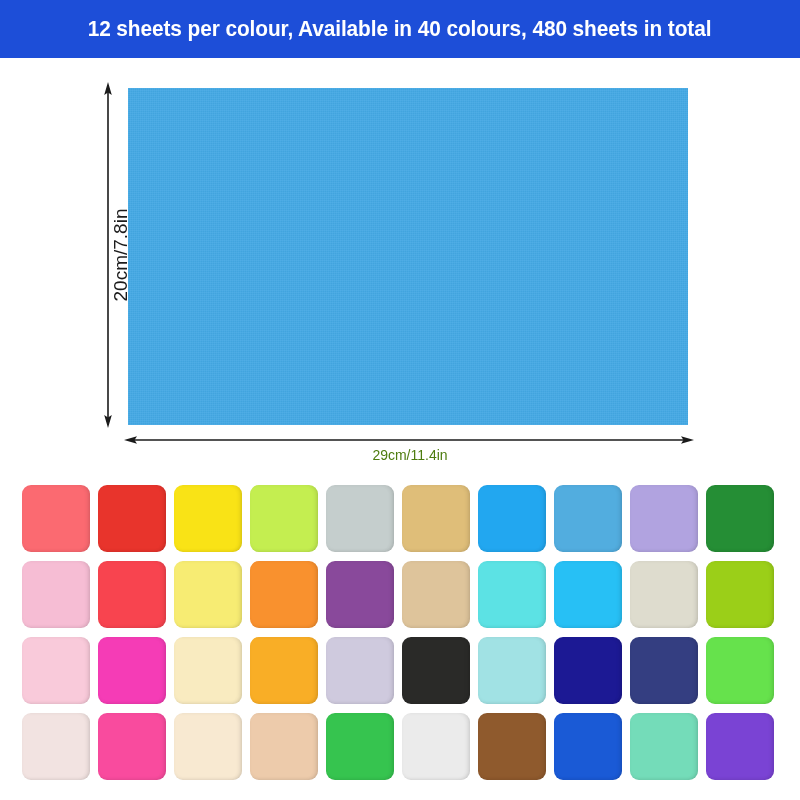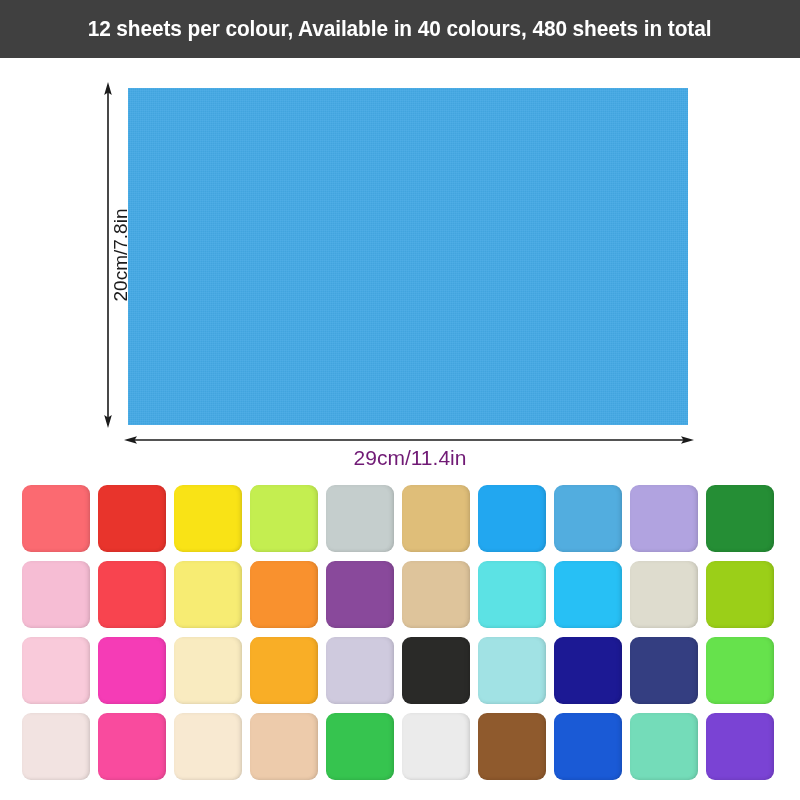--- a/index.html
+++ b/index.html
@@ -94,22 +94,22 @@
   }
 
   #width-label {
     position: absolute;
     left: 0;
     top: 388px;
     width: 820px;
     text-align: center;
   }
   #width-label-text {
-    font-size: 21px;
-    color: #701a75;
+    font-size: 14px;
+    color: #4d7c0f;
     white-space: nowrap;
   }
 
   
   #swatch-grid {
     position: absolute;
     left: 22px;
     top: 485px;
     width: 752px;
     height: 294px;
@@ -123,21 +123,21 @@
     width: 68px;
     height: 67px;
     border-radius: 9px;
     box-shadow: inset -3px 0 5px -2px rgba(0,0,0,0.16),
                 inset 0 -2px 4px -2px rgba(0,0,0,0.10);
   }
 </style>
 </head>
 <body>
 
-<div id="header-banner" style="background: #404040;">
+<div id="header-banner" style="background: #1d4ed8;">
   <span id="header-text" style="color: rgb(255, 255, 255);">12 sheets per colour,  Available in 40 colours,  480 sheets in total</span>
 </div>
 
 <div id="sheet-area">
 
   <div id="paper-sheet" style="background-color: rgb(67, 168, 228);"></div>
 
   <svg id="vertical-arrow" viewBox="0 0 16 346" preserveAspectRatio="none">
     <line x1="8" y1="6" x2="8" y2="340" stroke="#1b1b1b" stroke-width="1.6"></line>
     <polygon points="8,0 4.2,13 8,10.5 11.8,13" fill="#1b1b1b"></polygon>

